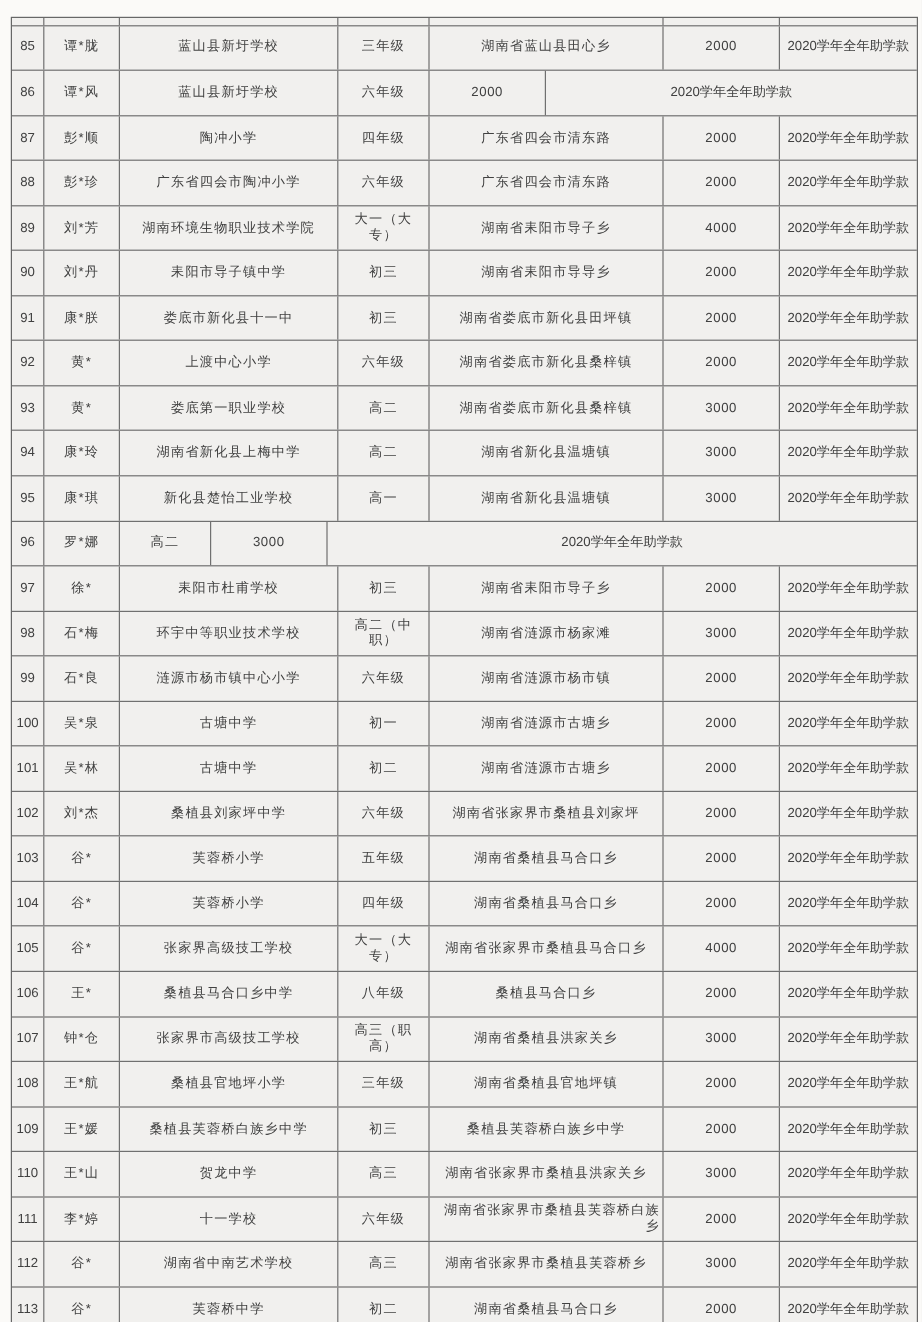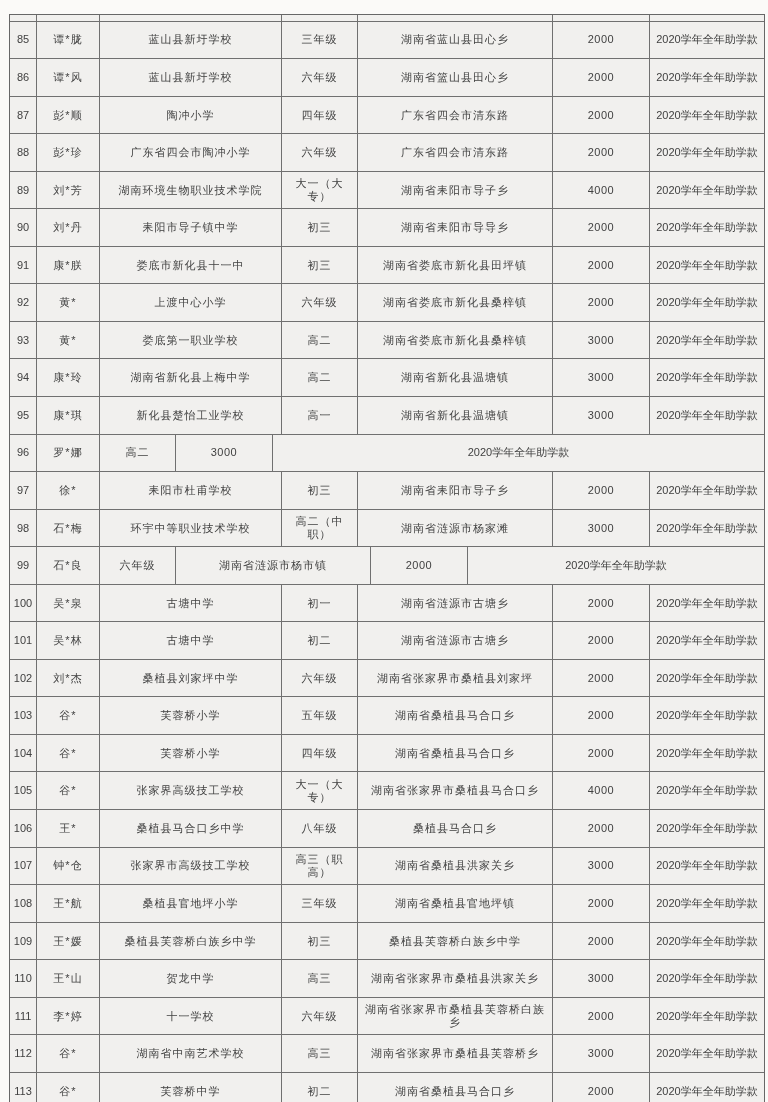--- a/index.html
+++ b/index.html
@@ -41,21 +41,21 @@
     letter-spacing:1px;
     line-height:1.15;
     overflow:hidden;
     padding:0 2px;
   }
   .cell:last-child{border-right:none;}
   .c1{width:27px;letter-spacing:0;}
   .c2{width:63px;}
   .c3{width:182px;}
   .c4{width:76px;}
-  .c5{width:195px;}
+  .c5{width:195px;text-align:right;}
   .c6{width:97px;letter-spacing:0.5px;}
   .c7{flex:1;letter-spacing:0;}
 </style>
 </head>
 <body>
 
 <div class="table" id="aid-table">
 
   <div class="row partial">
     <div class="cell c1"></div>
@@ -75,21 +75,20 @@
     <div class="cell c5">湖南省蓝山县田心乡</div>
     <div class="cell c6">2000</div>
     <div class="cell c7">2020学年全年助学款</div>
   </div>
 
   <div class="row">
     <div class="cell c1">86</div>
     <div class="cell c2">谭*风</div>
     <div class="cell c3">蓝山县新圩学校</div>
     <div class="cell c4">六年级</div>
-    <div class="cell c5">湖南省篮山县田心乡</div>
     <div class="cell c6">2000</div>
     <div class="cell c7">2020学年全年助学款</div>
   </div>
 
   <div class="row">
     <div class="cell c1">87</div>
     <div class="cell c2">彭*顺</div>
     <div class="cell c3">陶冲小学</div>
     <div class="cell c4">四年级</div>
     <div class="cell c5">广东省四会市清东路</div>
@@ -201,20 +200,21 @@
     <div class="cell c3">环宇中等职业技术学校</div>
     <div class="cell c4">高二（中职）</div>
     <div class="cell c5">湖南省涟源市杨家滩</div>
     <div class="cell c6">3000</div>
     <div class="cell c7">2020学年全年助学款</div>
   </div>
 
   <div class="row">
     <div class="cell c1">99</div>
     <div class="cell c2">石*良</div>
+    <div class="cell c3">涟源市杨市镇中心小学</div>
     <div class="cell c4">六年级</div>
     <div class="cell c5">湖南省涟源市杨市镇</div>
     <div class="cell c6">2000</div>
     <div class="cell c7">2020学年全年助学款</div>
   </div>
 
   <div class="row">
     <div class="cell c1">100</div>
     <div class="cell c2">吴*泉</div>
     <div class="cell c3">古塘中学</div>

